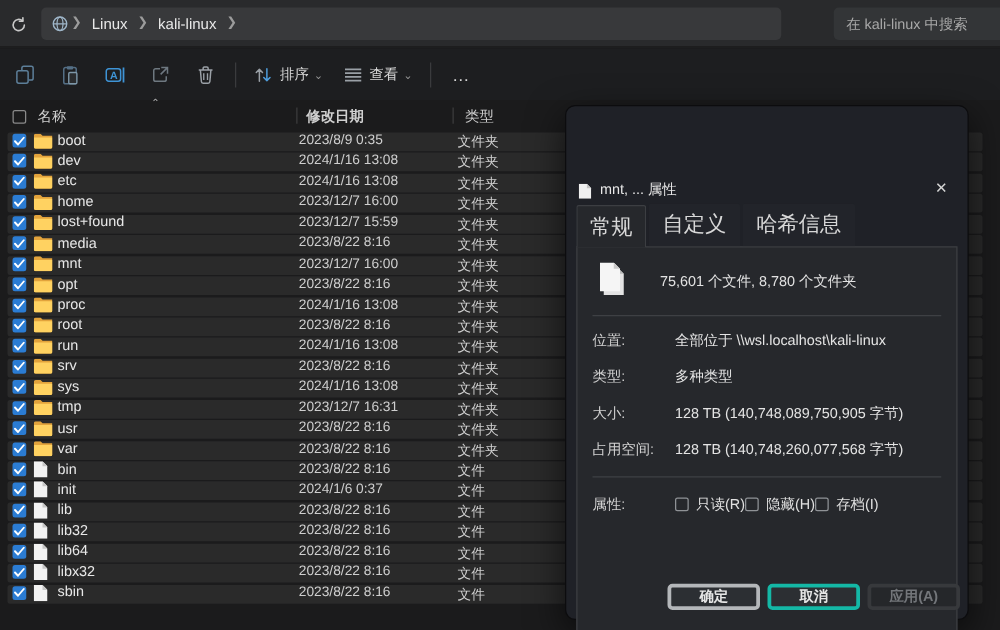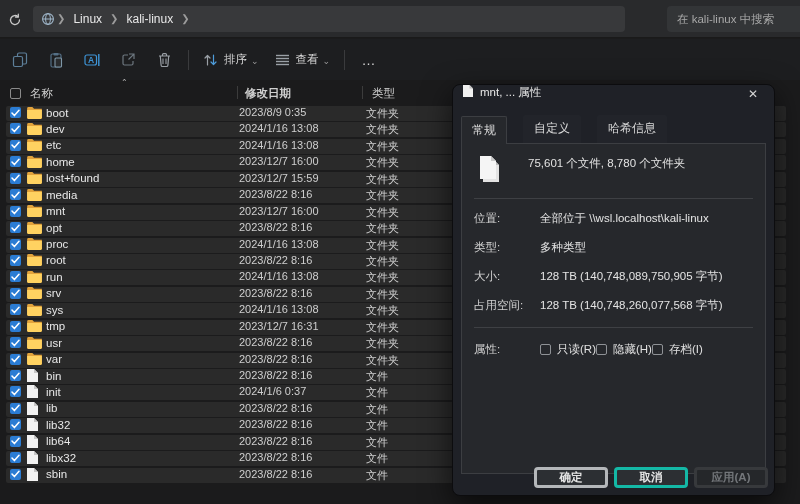--- a/index.html
+++ b/index.html
@@ -37,28 +37,28 @@
   .row { height:15px; margin-bottom:1.45px; background:#2a2a2a; border-radius:2px; display:flex; align-items:flex-start; cursor:pointer; }
   .c-name { width:233px; display:flex; align-items:center; }
   .row-cb { width:11px; height:11px; border-radius:2px; background:#2b7cd3; margin-left:4px; display:flex; align-items:center; justify-content:center; flex:none; }
   .row-icon { width:15px; height:13px; margin-left:6px; flex:none; display:flex; align-items:center; }
   .c-name .label { font-size:11.5px; color:#e8e8e8; margin-left:4px; white-space:nowrap; }
   .c-date { width:127px; font-size:11px; color:#cfcfcf; white-space:nowrap; }
   .c-type { flex:1; font-size:11px; color:#cfcfcf; white-space:nowrap; }
 
   
   .dialog { position:absolute; left:452px; top:84px; width:323px; height:412px; background:#1f2127; border:1px solid #0c0c0e; border-radius:8px; box-shadow:0 10px 30px rgba(0,0,0,.65); z-index:5; }
-  .dlg-title { display:flex; align-items:flex-start; height:26px; padding:0 10px; }
+  .dlg-title { display:flex; align-items:flex-end; height:26px; padding:0 10px;margin-top:48px; }
   .dlg-title .t-text { font-size:11.5px; color:#e8e8e8; margin-left:7px; flex:1; }
   .dlg-close { width:22px; height:18px; display:flex; align-items:center; justify-content:center; color:#d5d5d5; font-size:12px; border-radius:3px; cursor:pointer; }
   .tabbar { display:flex; padding:4px 8px 0 8px; position:relative; z-index:2; }
-  .tab { font-size:12px; color:#d8d8d8; padding:4px 10px 5px 10px; cursor:pointer; border:1px solid transparent; border-bottom:none; border-radius:2px 2px 0 0; background:#22242a; margin-right:16px; }
+  .tab { font-size:17px; color:#d8d8d8; padding:4px 10px 5px 10px; cursor:pointer; border:1px solid transparent; border-bottom:none; border-radius:2px 2px 0 0; background:#22242a; margin-right:2px; }
   .tab.active { background:#26282c; border-color:#3c3e42; transform:translateY(1px); padding-top:5px; }
   .tab-panel { position:relative; margin:0 8px; height:331px; background:#26282c; border:1px solid #3c3e42; }
-  .count-row { display:flex; padding:12px 14px 10px 16px; }
+  .count-row { display:flex; align-items:center; padding:12px 14px 10px 16px; }
   .count-row .txt { font-size:11.5px; color:#e2e2e2; margin-left:24px; }
   .divider { height:1px; background:#3e4044; margin:2px 12px; }
   .detail { padding:10px 12px 0 12px; }
   .d-row { display:flex; margin-bottom:14px; }
   .d-label { width:66px; font-size:11.5px; color:#d2d2d2; flex:none; }
   .d-value { font-size:11.5px; color:#e4e4e4; white-space:nowrap; }
   .attr-block { padding:12px 12px 0 12px; display:flex; }
   .attr-label { width:66px; font-size:11.5px; color:#d2d2d2; flex:none; }
   .attr-opts { display:flex; flex-direction:row; }
   .attr-opt { display:flex; align-items:center; margin-bottom:11px; cursor:pointer; }

